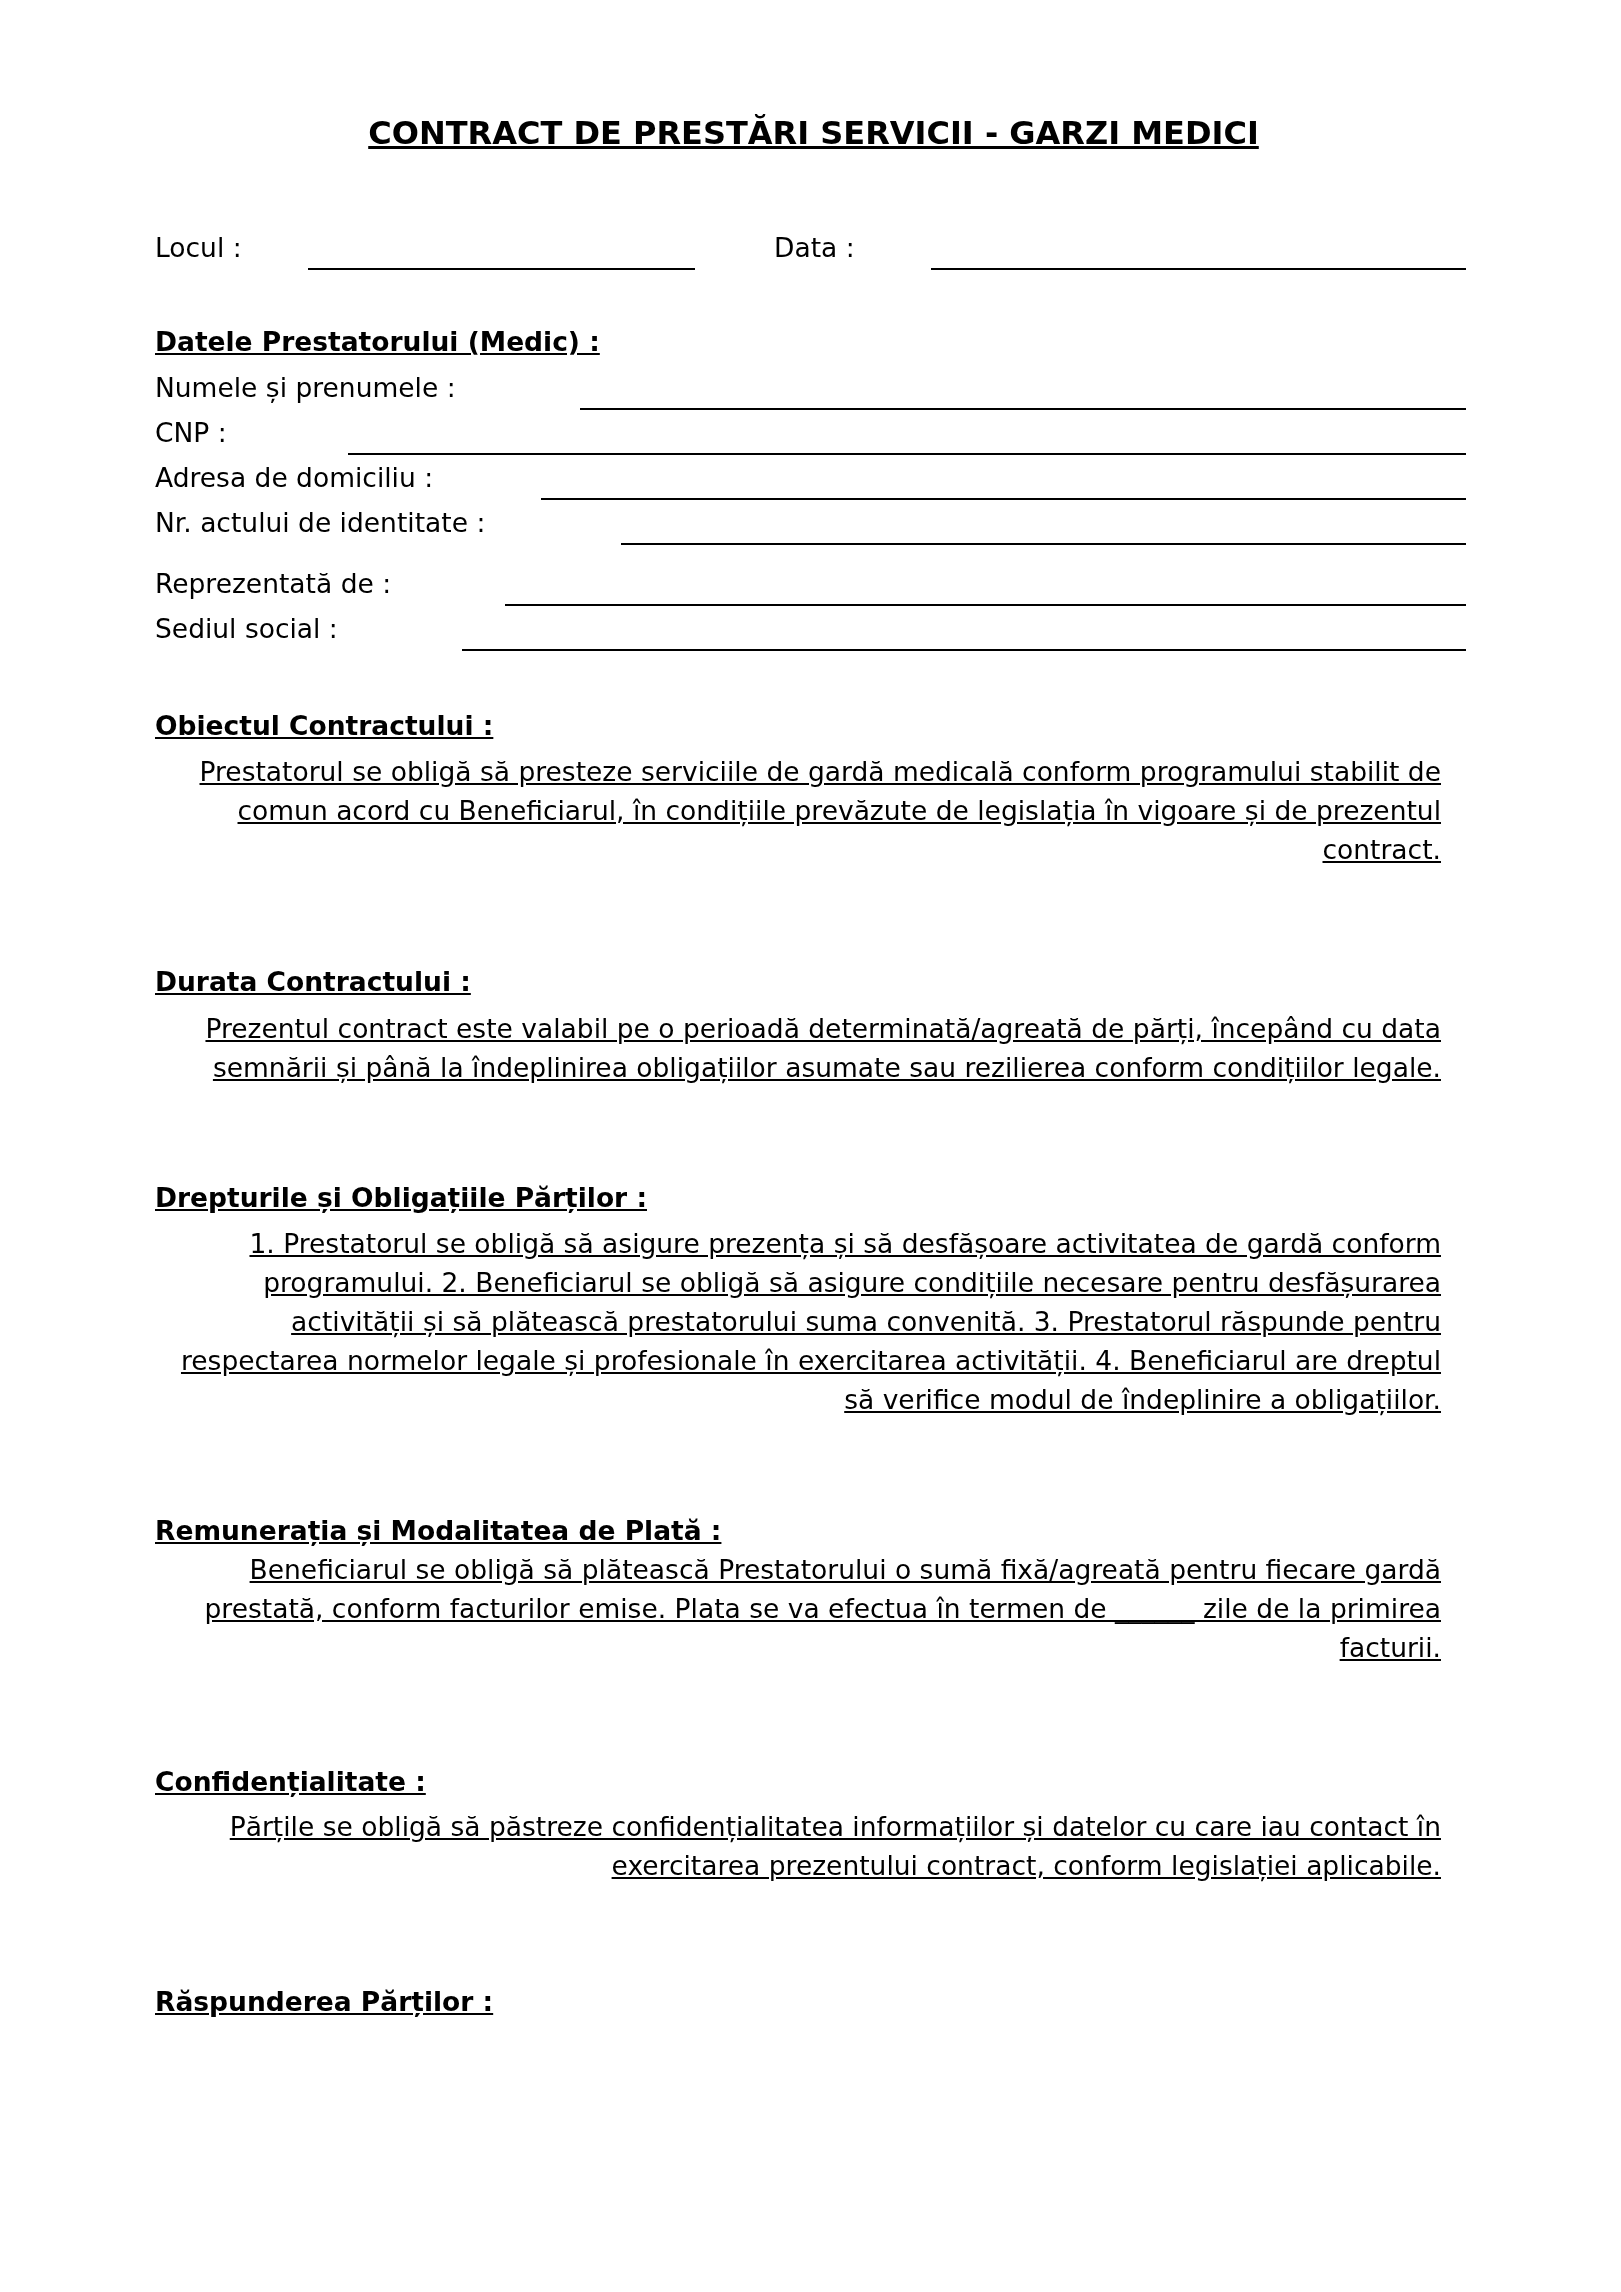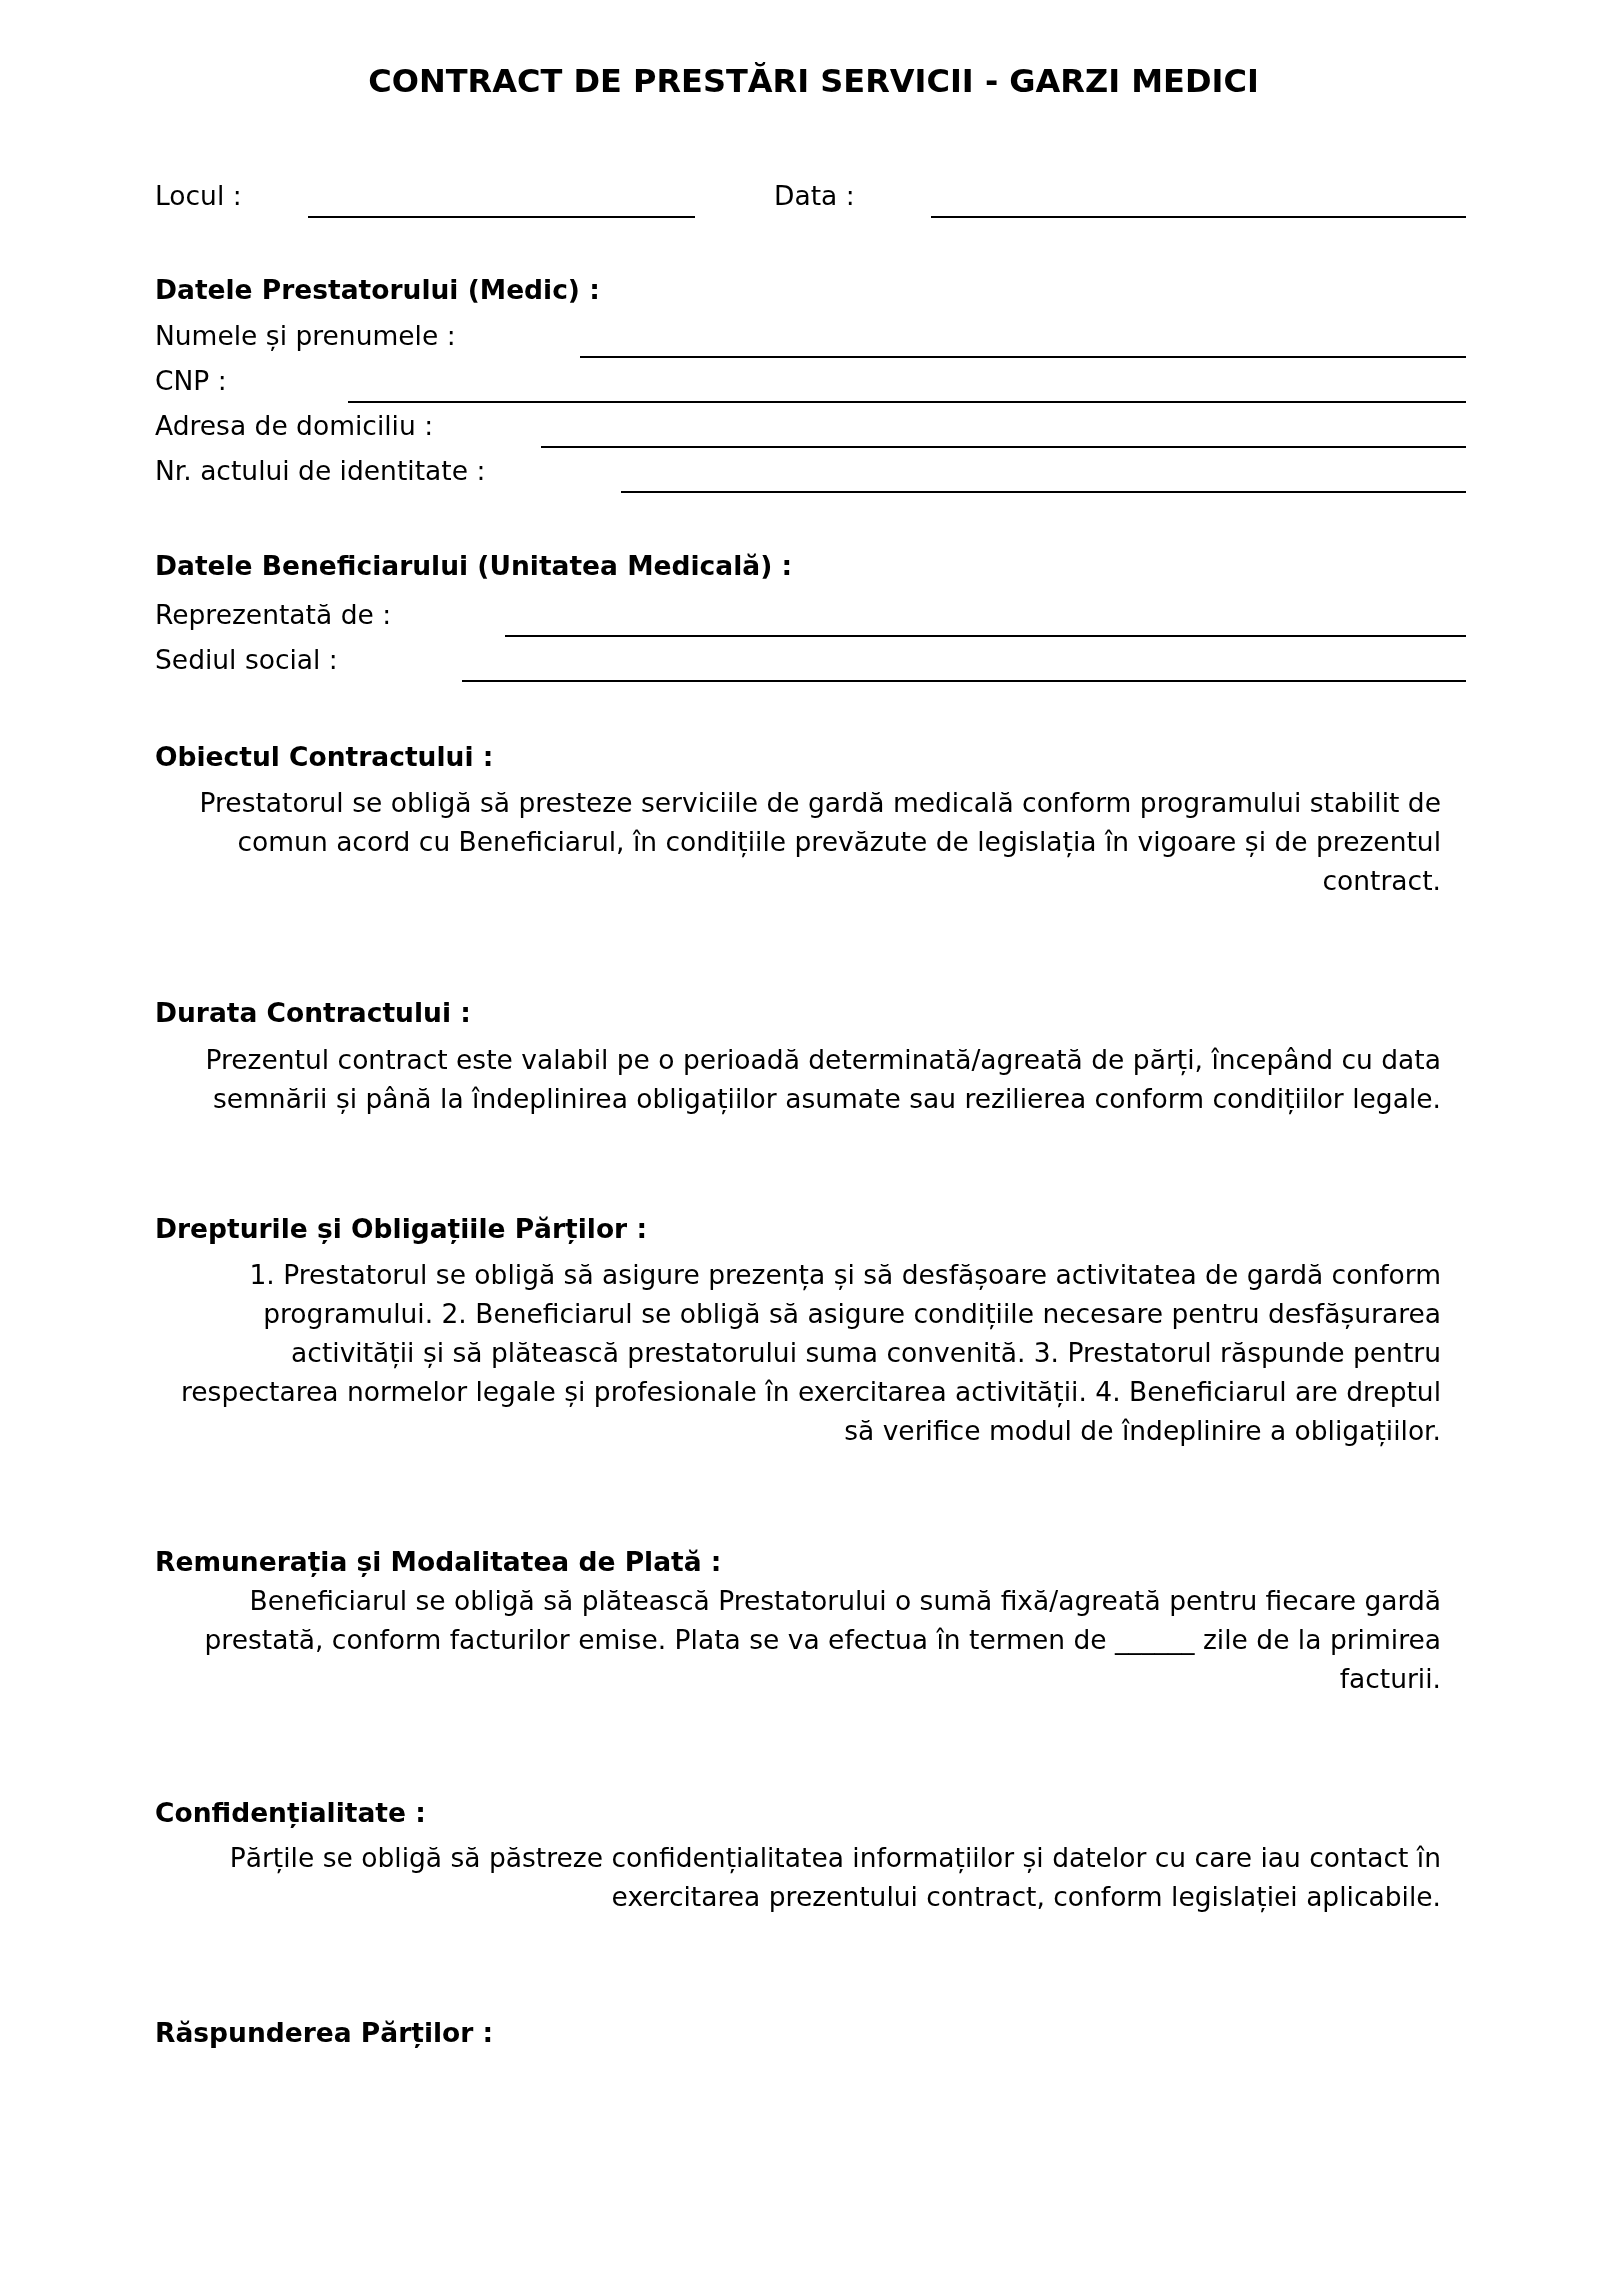--- a/index.html
+++ b/index.html
@@ -4,21 +4,22 @@
 <style>
   html, body { margin: 0; padding: 0; background: #ffffff; }
   body {
     width: 1621px; height: 2293px;
     font-family: "DejaVu Sans", sans-serif;
     color: #000000;
     overflow: hidden;
   }
   .page {
     width: 1317px;
-    padding: 62px 149px 0 155px;
+    padding: 114px 149px 0 155px;
+    text-decoration: underline;
   }
   .title {
     font-size: 32px;
     font-weight: bold;
     line-height: 39px;
     text-align: center;
     margin: 0 0 78px 0;
     white-space: nowrap;
   }
 
@@ -107,21 +108,20 @@
     <div class="field-row">
       <span class="flabel">Adresa de domiciliu :</span>
       <span class="blank-line" style="left:386px"></span>
     </div>
     <div class="field-row">
       <span class="flabel">Nr. actului de identitate :</span>
       <span class="blank-line" style="left:466px"></span>
     </div>
   </div>
 
-  <h2 class="heading mt-beneficiar">Datele Beneficiarului (Unitatea Medicală) :</h2>
   <div class="fields beneficiar-fields">
     <div class="field-row">
       <span class="flabel">Reprezentată de :</span>
       <span class="blank-line" style="left:350px"></span>
     </div>
     <div class="field-row">
       <span class="flabel">Sediul social :</span>
       <span class="blank-line" style="left:307px"></span>
     </div>
   </div>

